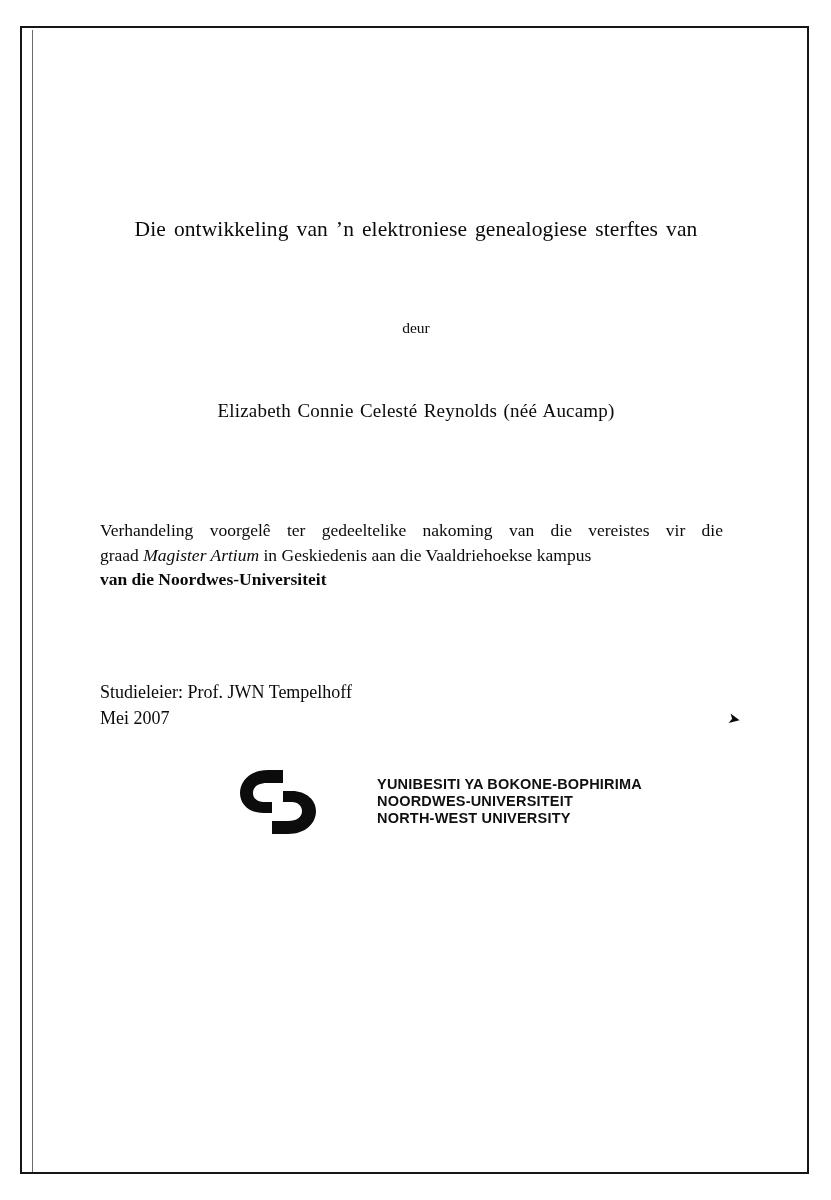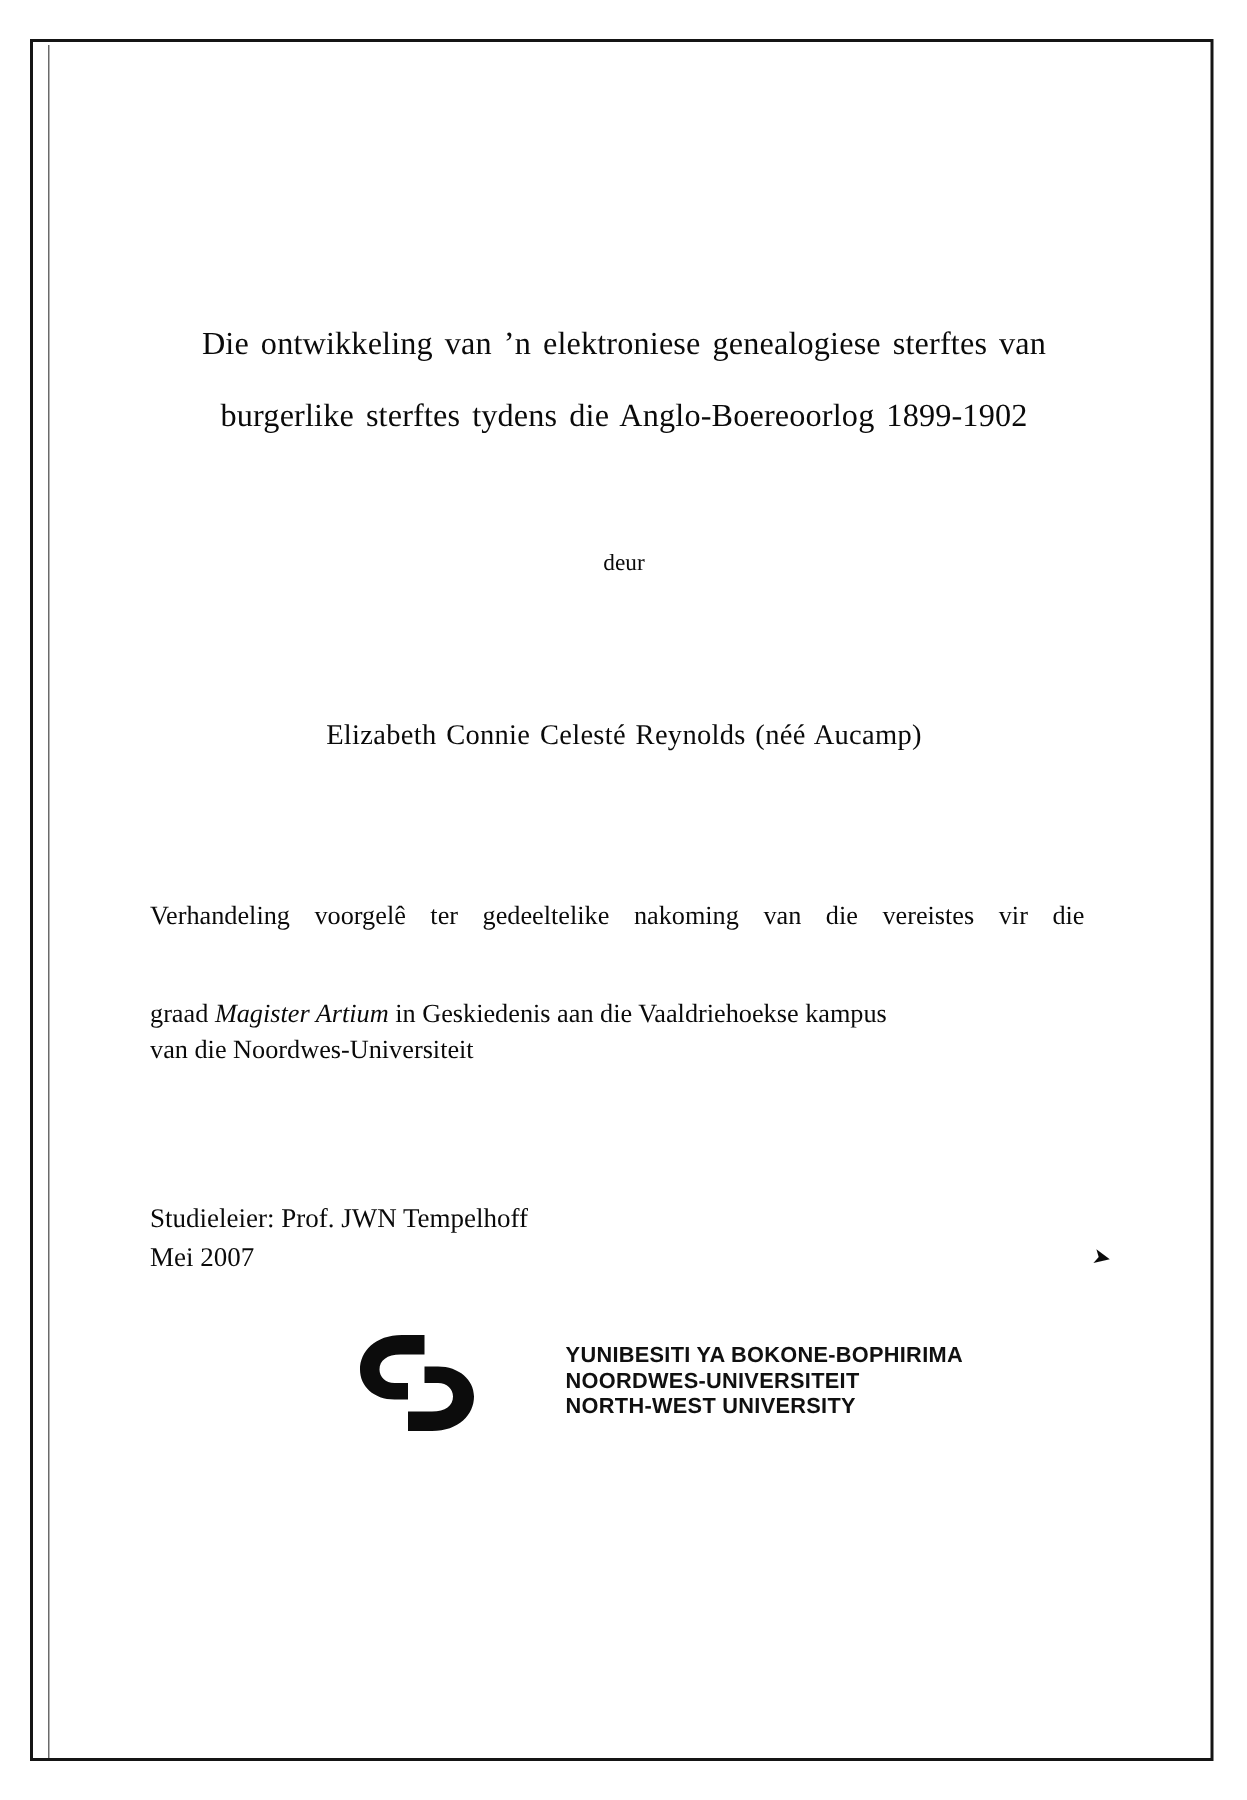--- a/index.html
+++ b/index.html
@@ -63,38 +63,38 @@
 
   
   .byline-label {
     margin-top: 66px;
     text-align: center;
     font-size: 15.5px;
   }
 
   
   .author {
-    margin-top: 95px;
+    margin-top: 63px;
     text-align: center;
     font-size: 19px;
     letter-spacing: 0.2px;
     word-spacing: 1.5px;
   }
 
   
   .statement {
     margin-top: 96px;
     font-size: 17.5px;
     line-height: 24.5px;
     text-align: justify;
     width: 623px;
   }
   .statement .l1 { display: block; text-align: justify; text-align-last: justify; }
-  .statement .l2 { display: block; margin-top: 40px; }
-  .statement .l3 { display: block; }
+  .statement .l2 { display: block; }
+  .statement .l3 { display: block; font-weight: bold; }
   .statement em { font-style: italic; }
 
   
   .supervisor-block {
     margin-top: 87px;
     font-size: 18px;
     line-height: 26px;
   }
   .supervisor-block span { display: block; }
   .date-line {
@@ -138,21 +138,20 @@
 <body>
 
 <div class="page">
   <div class="scan-frame"></div>
   <div class="scan-frame-inner"></div>
 
   <div class="content">
 
     <div class="title">
       <span class="title-line">Die ontwikkeling van ’n elektroniese genealogiese sterftes van</span>
-      <span class="title-line">burgerlike sterftes tydens die Anglo-Boereoorlog 1899-1902</span>
     </div>
 
     <div class="byline-label">deur</div>
 
     <div class="author">Elizabeth Connie Celesté Reynolds (néé Aucamp)</div>
 
     <div class="statement">
       <span class="l1">Verhandeling voorgelê ter gedeeltelike nakoming van die vereistes vir die</span>
       <span class="l2"><span>graad </span><em>Magister Artium</em><span> in Geskiedenis aan die Vaaldriehoekse kampus</span></span>
       <span class="l3">van die Noordwes-Universiteit</span>

